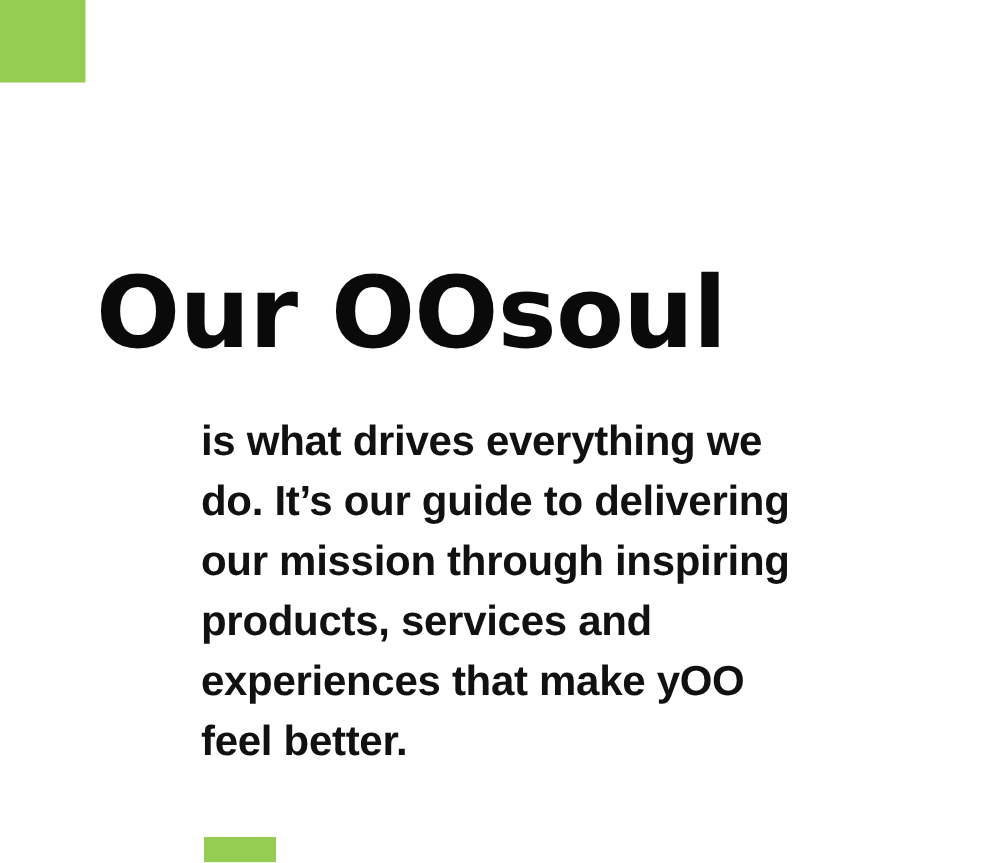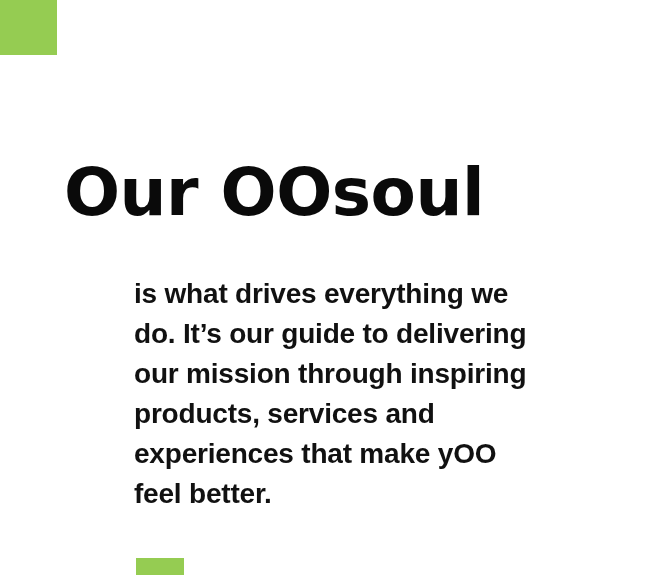--- a/index.html
+++ b/index.html
@@ -32,21 +32,21 @@
   #accent-bottom {
     left: 136px;
     top: 558px;
     width: 48px;
     height: 17px;
   }
   
   #heading {
     position: absolute;
     left: 64px;
-    top: 157px;
+    top: 173px;
     margin: 0;
     font-family: "DejaVu Sans", "Liberation Sans", sans-serif;
     font-weight: bold;
     font-size: 66px;
     line-height: 72px;
     letter-spacing: -0.5px;
     color: #0a0a0a;
     white-space: nowrap;
   }
   

